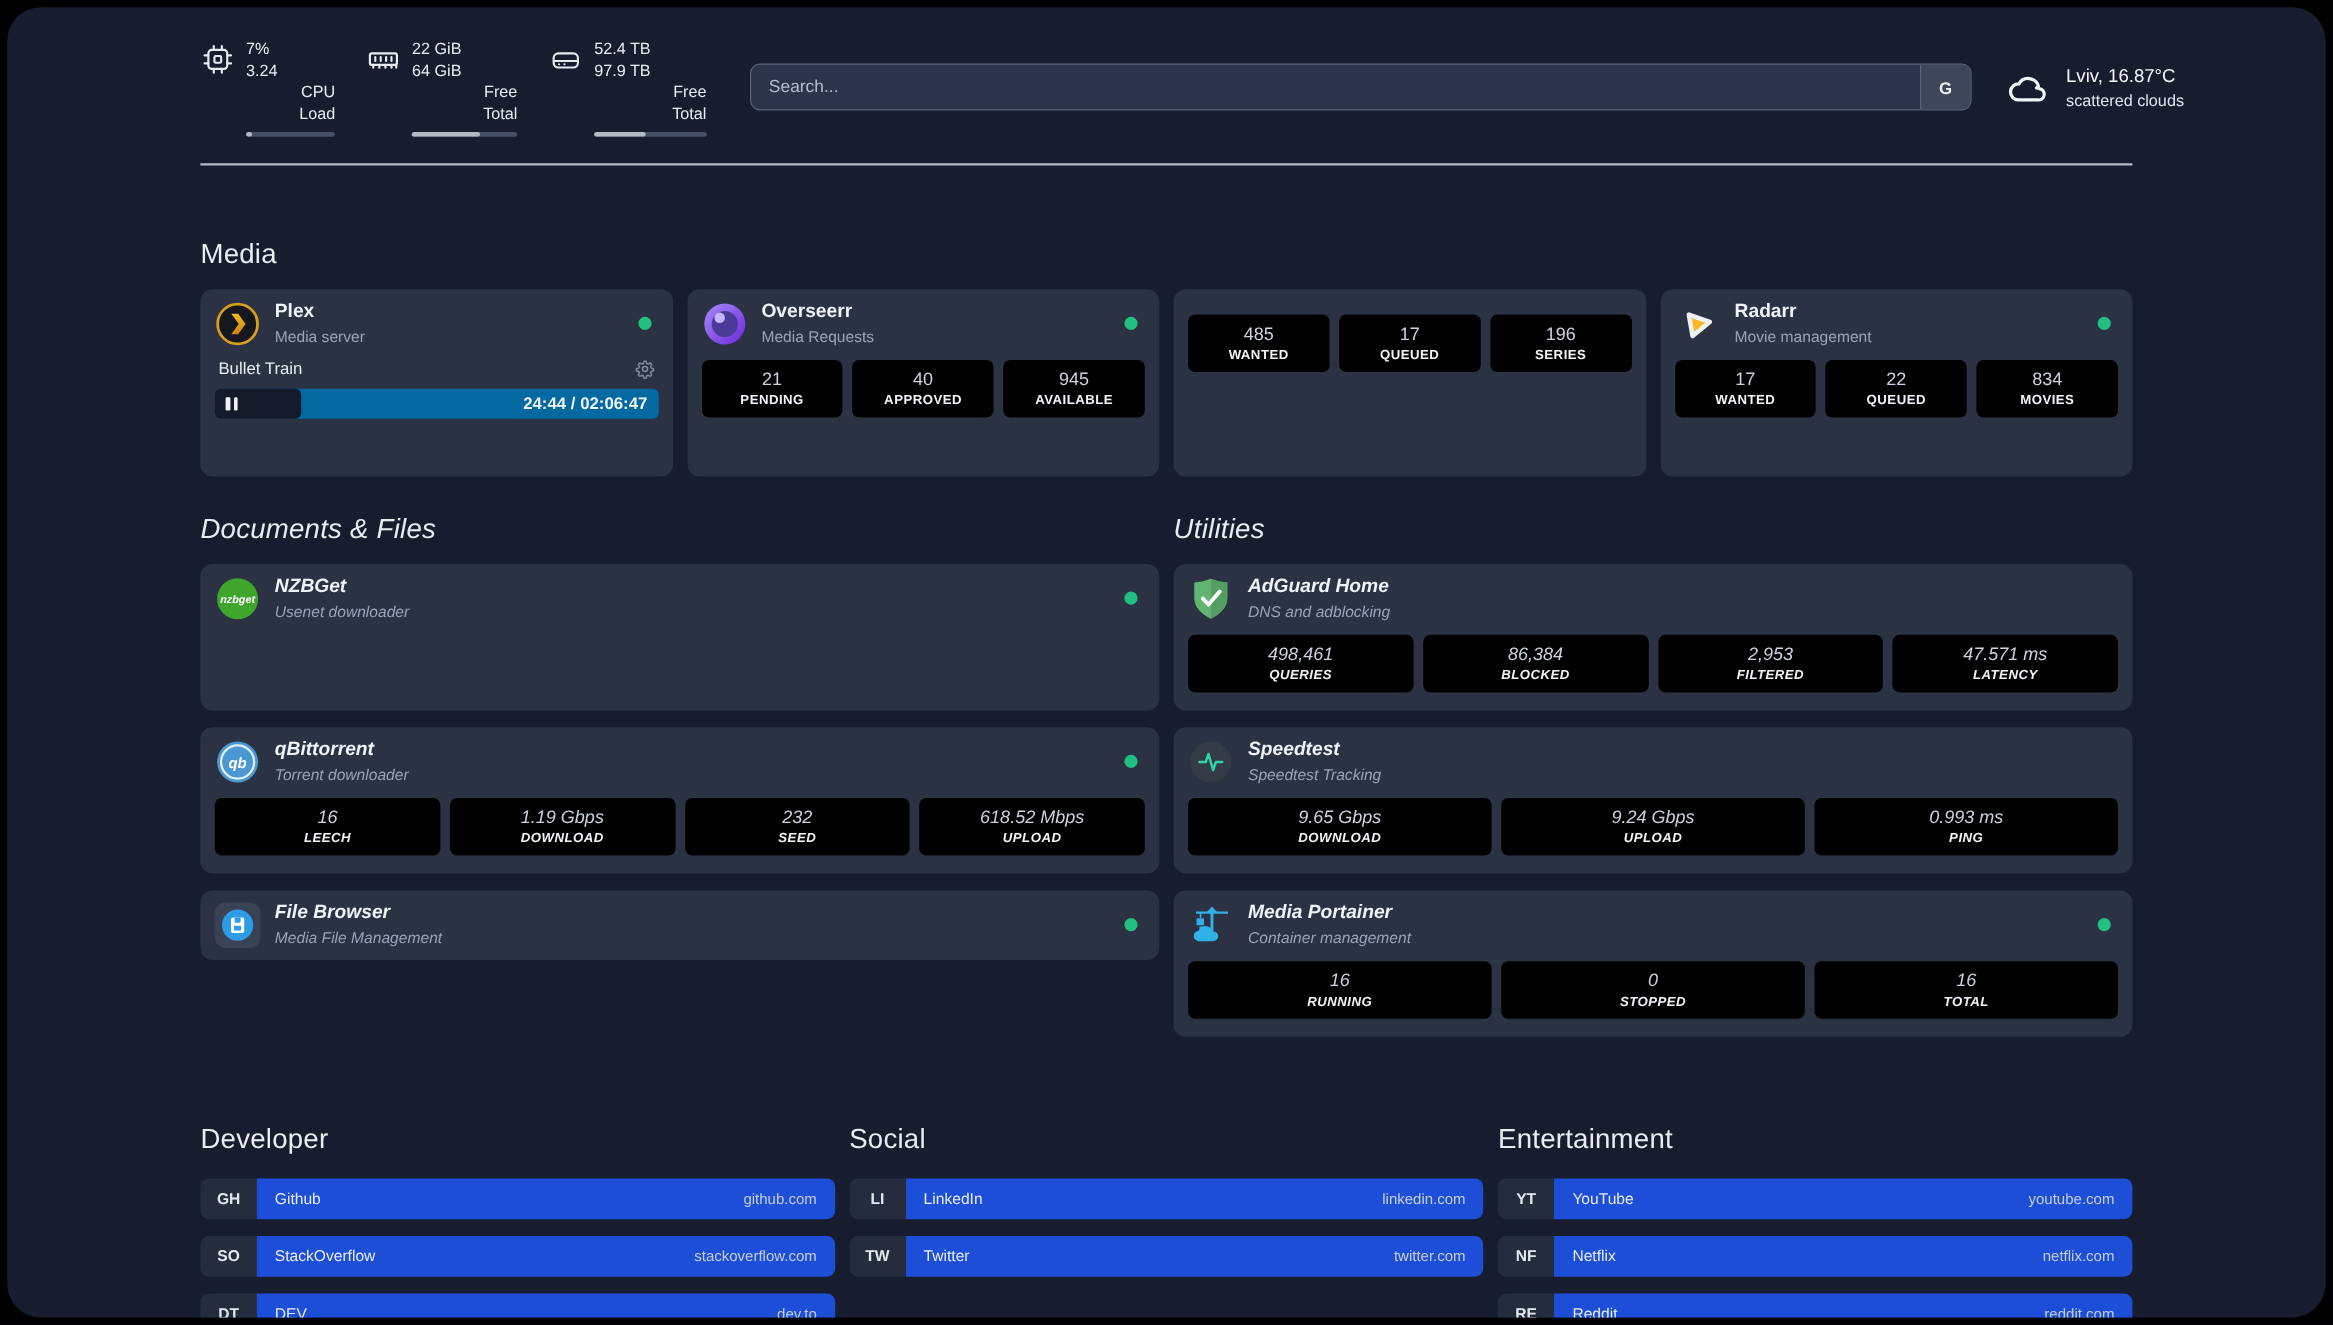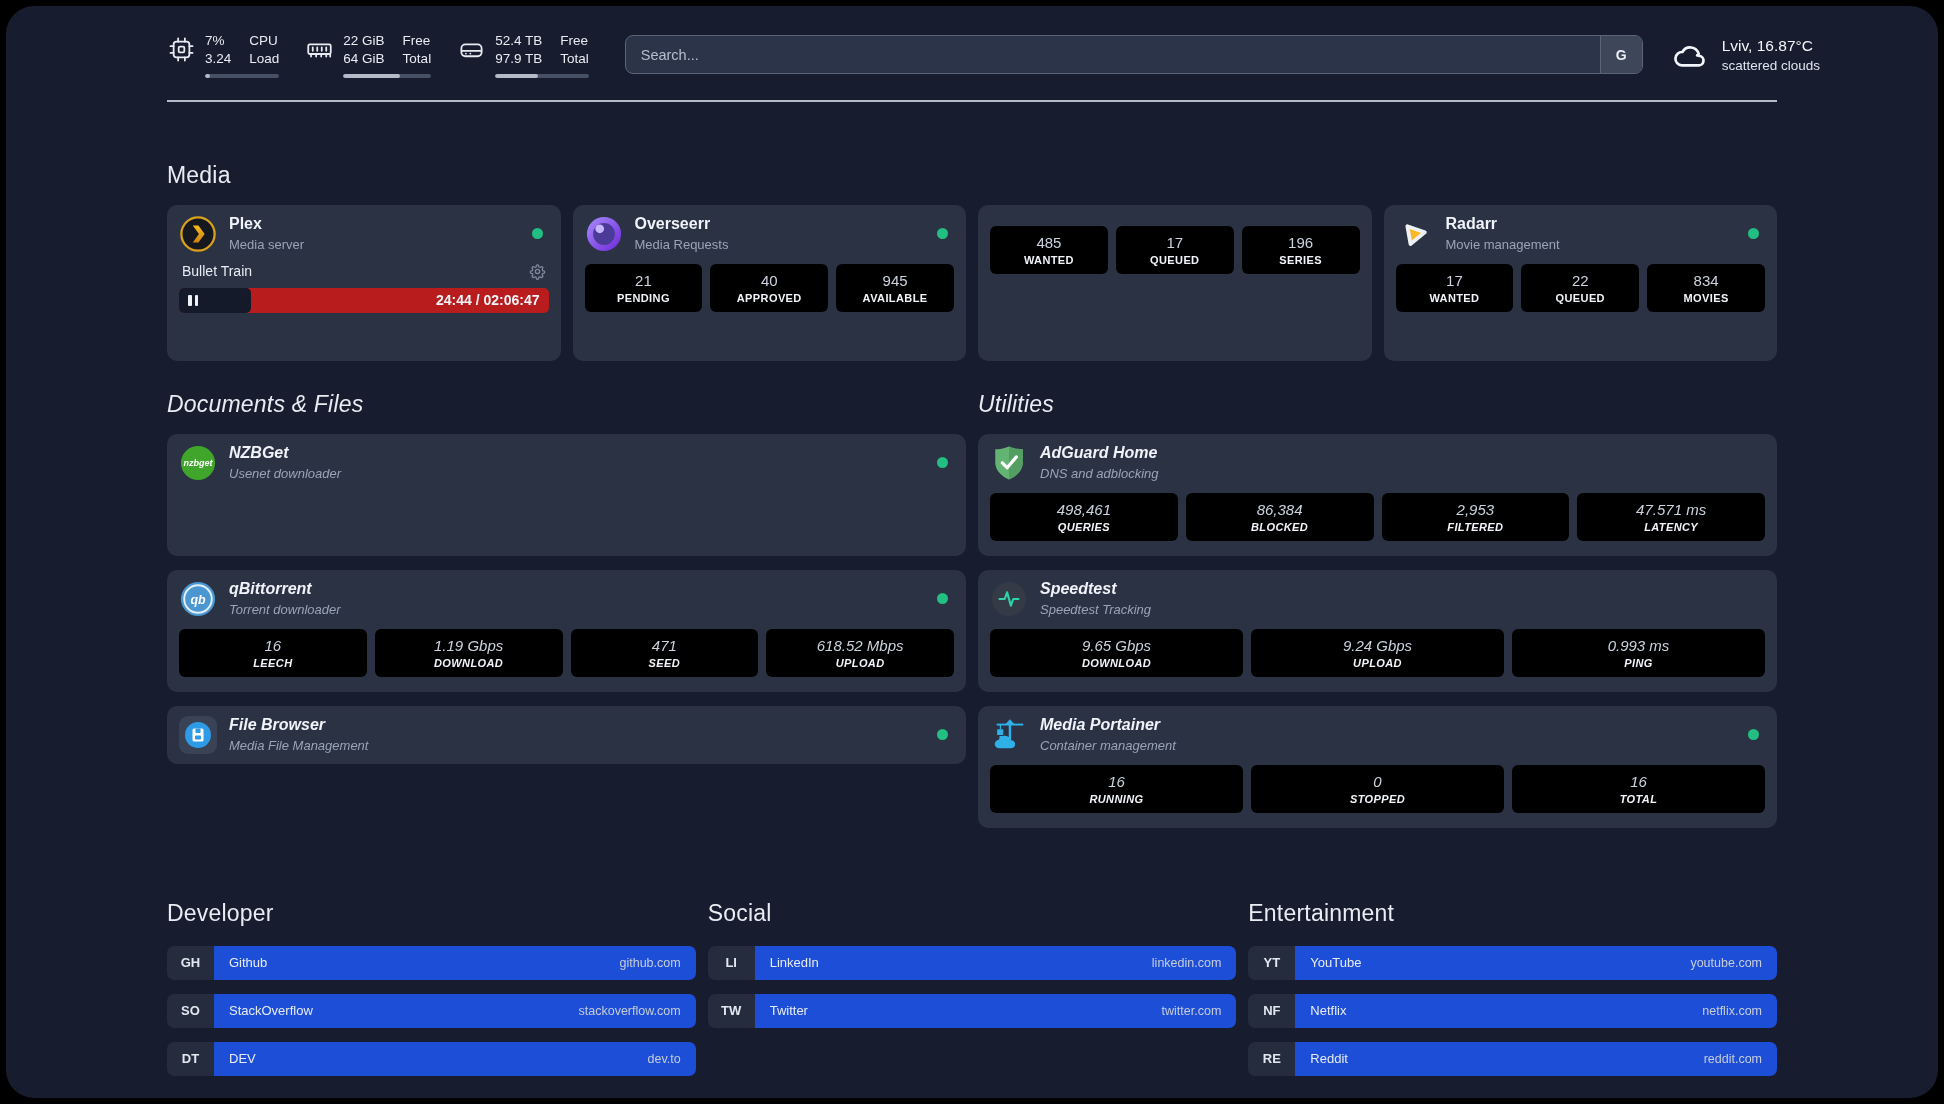--- a/index.html
+++ b/index.html
@@ -14,21 +14,21 @@
   }
 
   
   .topbar{display:flex;align-items:center;padding:26px 118px 0 162px;}
   .resources{display:flex;gap:27px;flex:0 0 auto;}
   .resource{display:flex;align-items:flex-start;gap:10px;}
   .res-icon{width:27px;height:27px;margin-top:4px;flex:0 0 27px;}
   .res-body{display:flex;flex-direction:column;}
   .res-cols{display:flex;gap:18px;}
   .res-values,.res-labels{display:flex;flex-direction:column;line-height:1.32;font-size:13.5px;color:#e9edf3;font-weight:500;}
-  .res-labels{}
+  .res-labels{align-items:flex-end;margin-top:36px;}
   .res-bar{margin-top:6px;height:4px;background:#475064;border-radius:2px;overflow:hidden;}
   .res-fill{height:100%;background:#b4bac7;border-radius:2px;}
 
   .searchbar{flex:1;margin:0 28px 0 36px;height:37px;border:1.5px solid #5b6479;background:#2b3448;border-radius:8px;display:flex;align-items:stretch;overflow:hidden;}
   .searchbar input{flex:1;background:transparent;border:0;outline:0;padding:0 15px;color:#e6eaf1;font-size:14.5px;font-family:inherit;}
   .searchbar input::placeholder{color:#b6bfce;}
   .search-g{width:41px;background:#3d4759;border-left:1px solid #5b6479;display:flex;align-items:center;justify-content:center;font-size:14px;font-weight:600;color:#ecf0f5;cursor:pointer;}
 
   .weather{display:flex;align-items:center;gap:13px;flex:0 0 auto;}
   .weather-icon{width:38px;height:38px;}
@@ -63,21 +63,21 @@
   .s4{grid-template-columns:repeat(4,1fr);}
   .stat{background:#000000;border-radius:6px;height:48px;display:flex;flex-direction:column;align-items:center;justify-content:center;gap:3px;}
   .stat-v{font-size:15px;color:#ccd3df;}
   .stat-l{font-size:11px;font-weight:700;color:#f1f4f9;letter-spacing:.4px;}
 
   
   .player-head{display:flex;align-items:center;margin-top:10px;padding:0 3px;}
   .player-title{font-size:14px;color:#e8ecf3;}
   .gear{margin-left:auto;width:17px;height:17px;opacity:.8;cursor:pointer;}
   .gear svg{width:100%;height:100%;}
-  .player-bar{margin-top:8px;height:25px;background:#b91c1c;border-radius:5px;position:relative;display:flex;align-items:center;}
+  .player-bar{margin-top:8px;height:25px;background:#0369a1;border-radius:5px;position:relative;display:flex;align-items:center;}
   .player-elapsed{position:absolute;left:0;top:0;bottom:0;background:#141a29;border-radius:5px;display:flex;align-items:center;padding-left:9px;box-sizing:border-box;}
   .pause-icon{display:flex;gap:3px;}
   .pause-icon i{display:block;width:3.5px;height:11px;background:#eef1f6;border-radius:1px;}
   .player-time{margin-left:auto;font-size:14px;font-weight:600;color:#f2f5fa;padding-right:9px;position:relative;z-index:1;}
 
   .two-col{display:grid;grid-template-columns:1fr 1fr;gap:12px;margin-top:30px;align-items:start;font-style:italic;}
   .col .section-title{margin-bottom:16px;}
   .col .card{margin-bottom:14px;}
 
   
@@ -364,21 +364,21 @@
           <div class="stats s4">
             <div class="stat">
               <div class="stat-v">16</div>
               <div class="stat-l">LEECH</div>
             </div>
             <div class="stat">
               <div class="stat-v">1.19 Gbps</div>
               <div class="stat-l">DOWNLOAD</div>
             </div>
             <div class="stat">
-              <div class="stat-v">471</div>
+              <div class="stat-v">232</div>
               <div class="stat-l">SEED</div>
             </div>
             <div class="stat">
               <div class="stat-v">618.52 Mbps</div>
               <div class="stat-l">UPLOAD</div>
             </div>
           </div>
         </div>
 
         <div class="card small">

